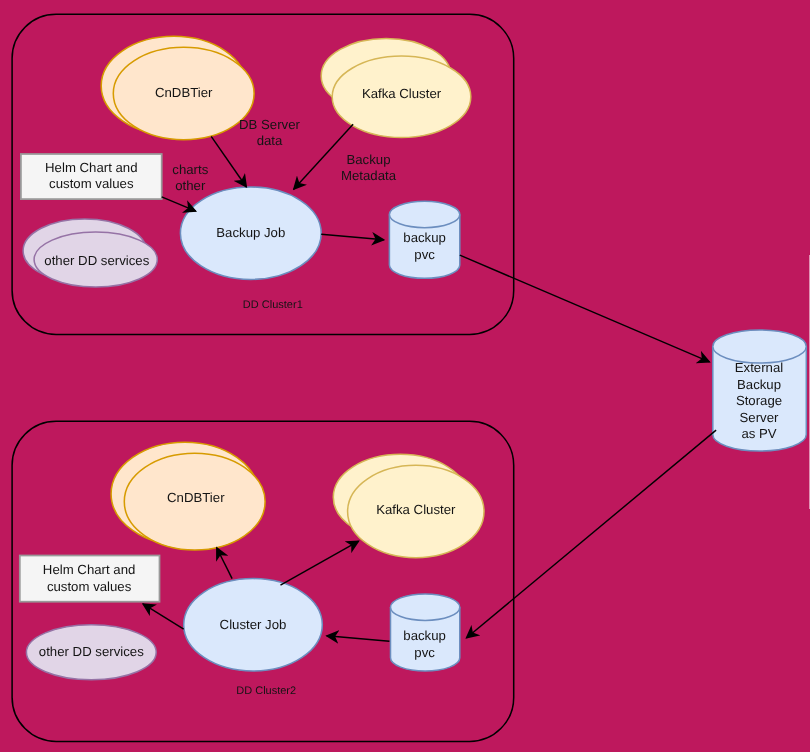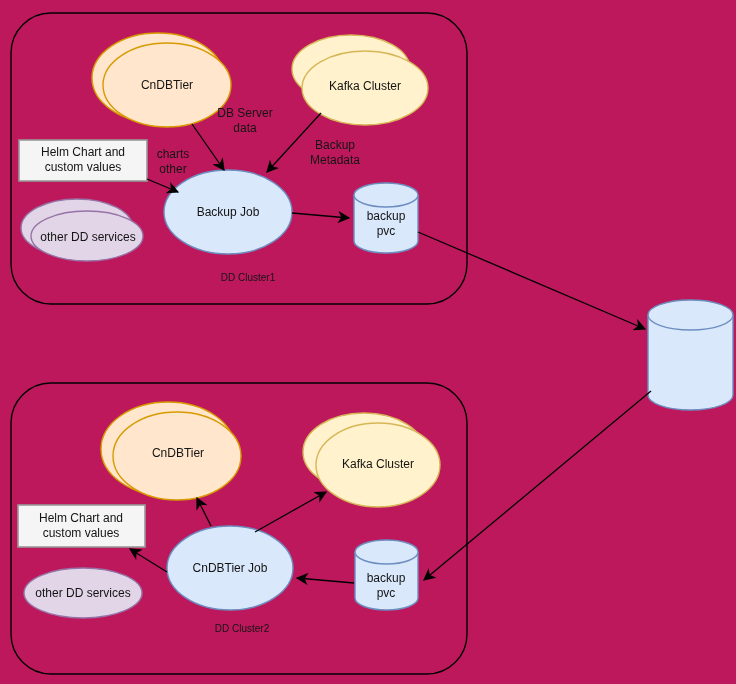--- a/index.html
+++ b/index.html
@@ -96,24 +96,28 @@
 pvc</div>
   <div class="lbl cluster-title" style="left:248px;top:278px">DD Cluster1</div>
 
   <div class="lbl" style="left:245px;top:121px">DB Server
 data</div>
   <div class="lbl" style="left:173px;top:162px">charts
 other</div>
   <div class="lbl" style="left:335px;top:153px">Backup
 Metadata</div>
 
+  <div class="lbl" style="left:690px;top:365px">External
+Backup
+Storage
+Server as PV</div>
 
   <div class="lbl" style="left:178px;top:453px">CnDBTier</div>
   <div class="lbl" style="left:378px;top:464px">Kafka Cluster</div>
   <div class="lbl" style="left:81px;top:526px">Helm Chart and
 custom values</div>
   <div class="lbl" style="left:83px;top:593px">other DD services</div>
-  <div class="lbl" style="left:230px;top:568px">CnDBTier Job</div>
+  <div class="lbl" style="left:230px;top:568px">Cluster Job</div>
   <div class="lbl" style="left:386px;top:586px">backup
 pvc</div>
   <div class="lbl cluster-title" style="left:242px;top:629px">DD Cluster2</div>
 
 </div>
 
 </body></html>

